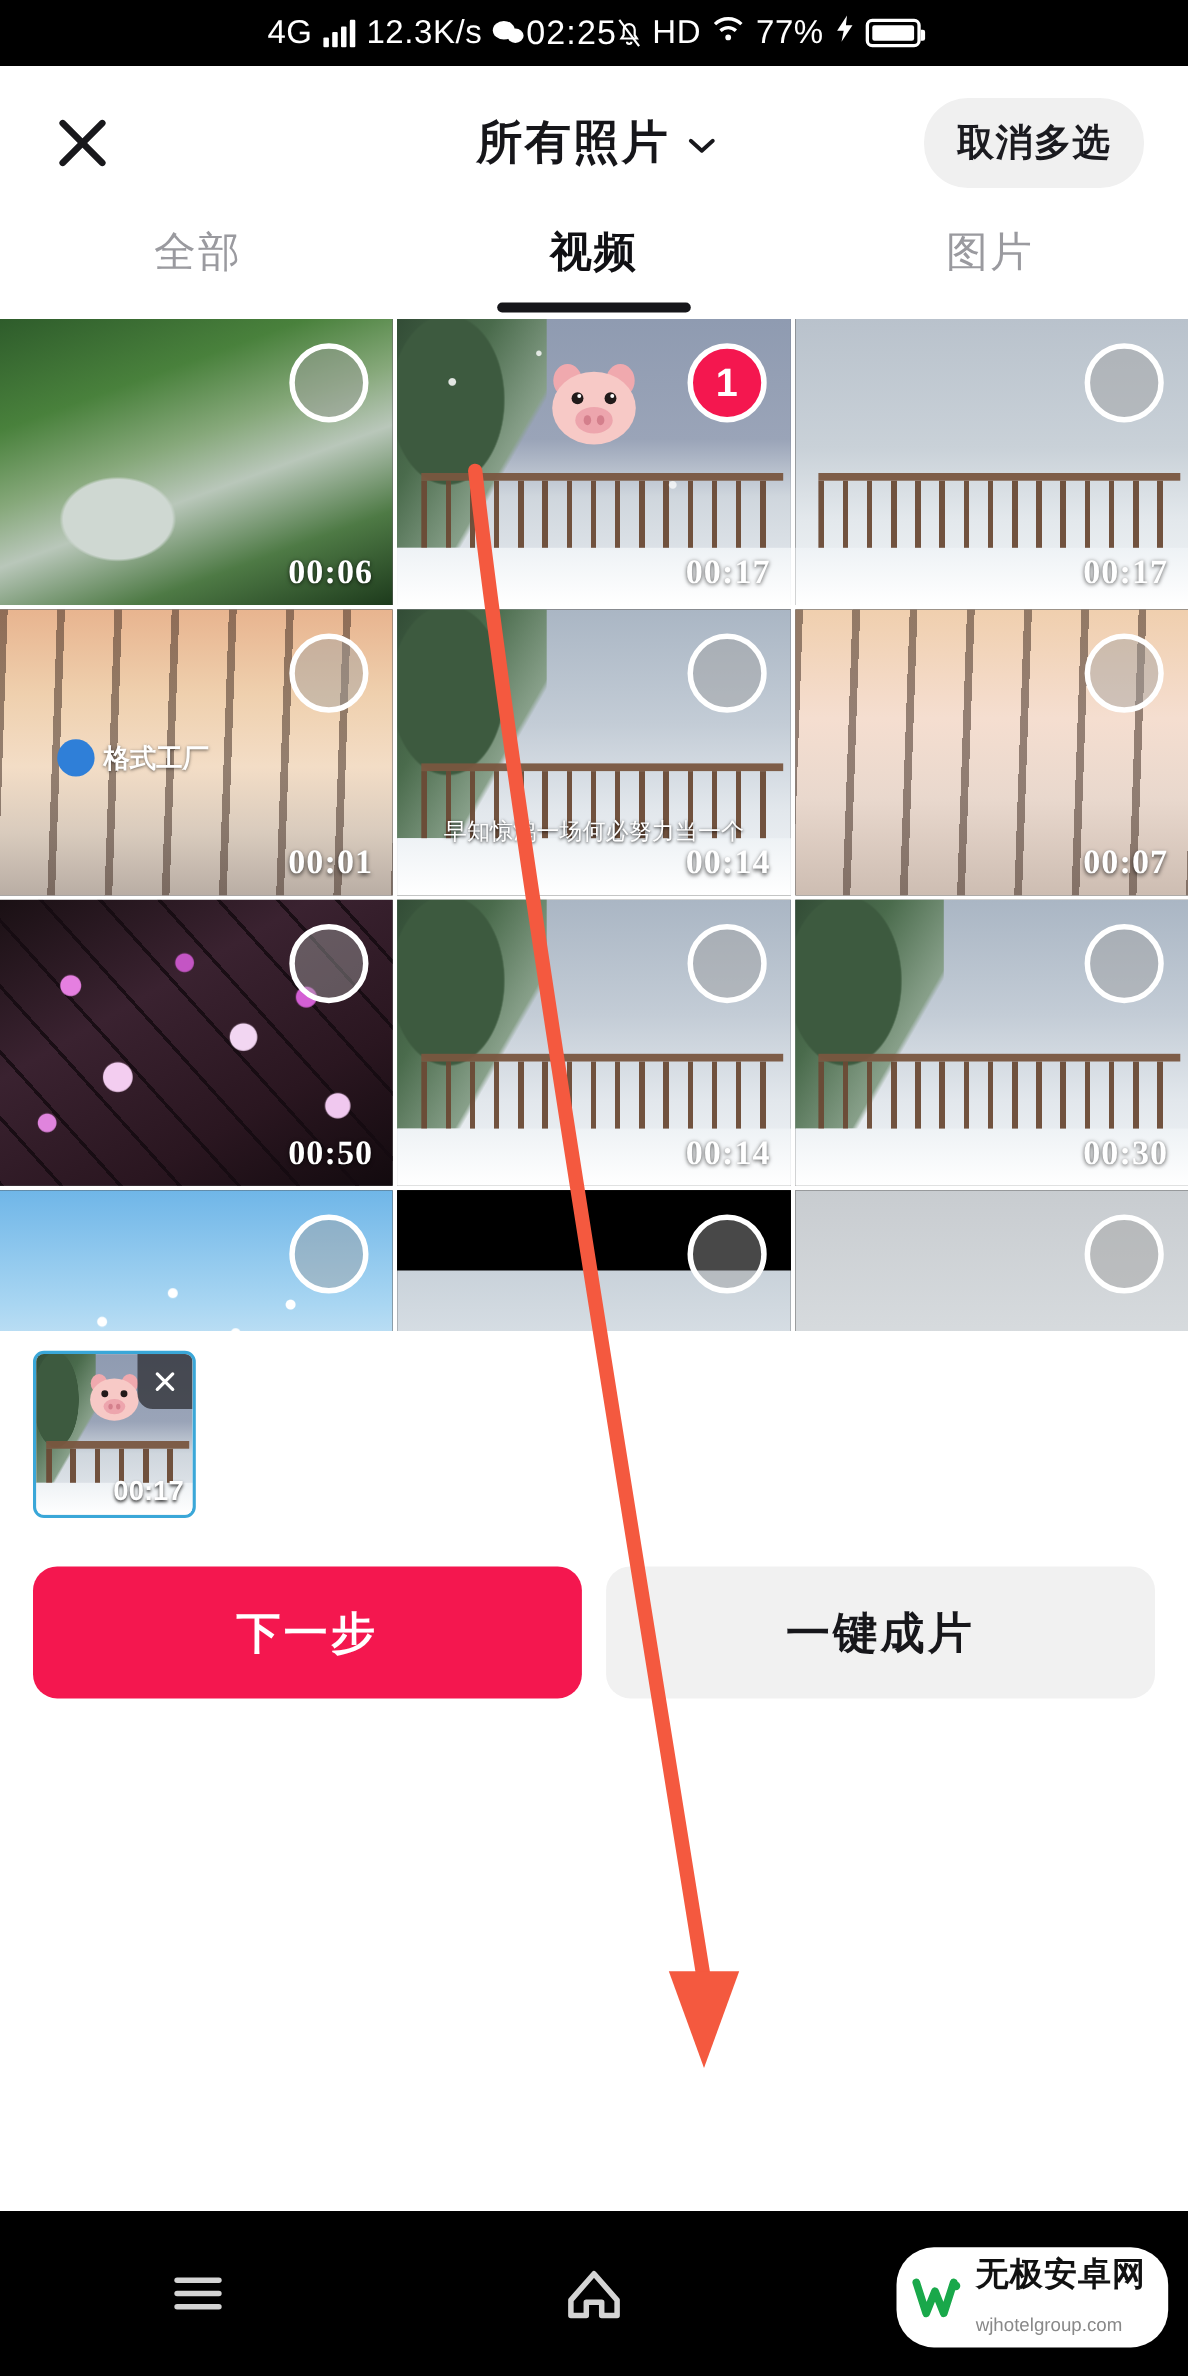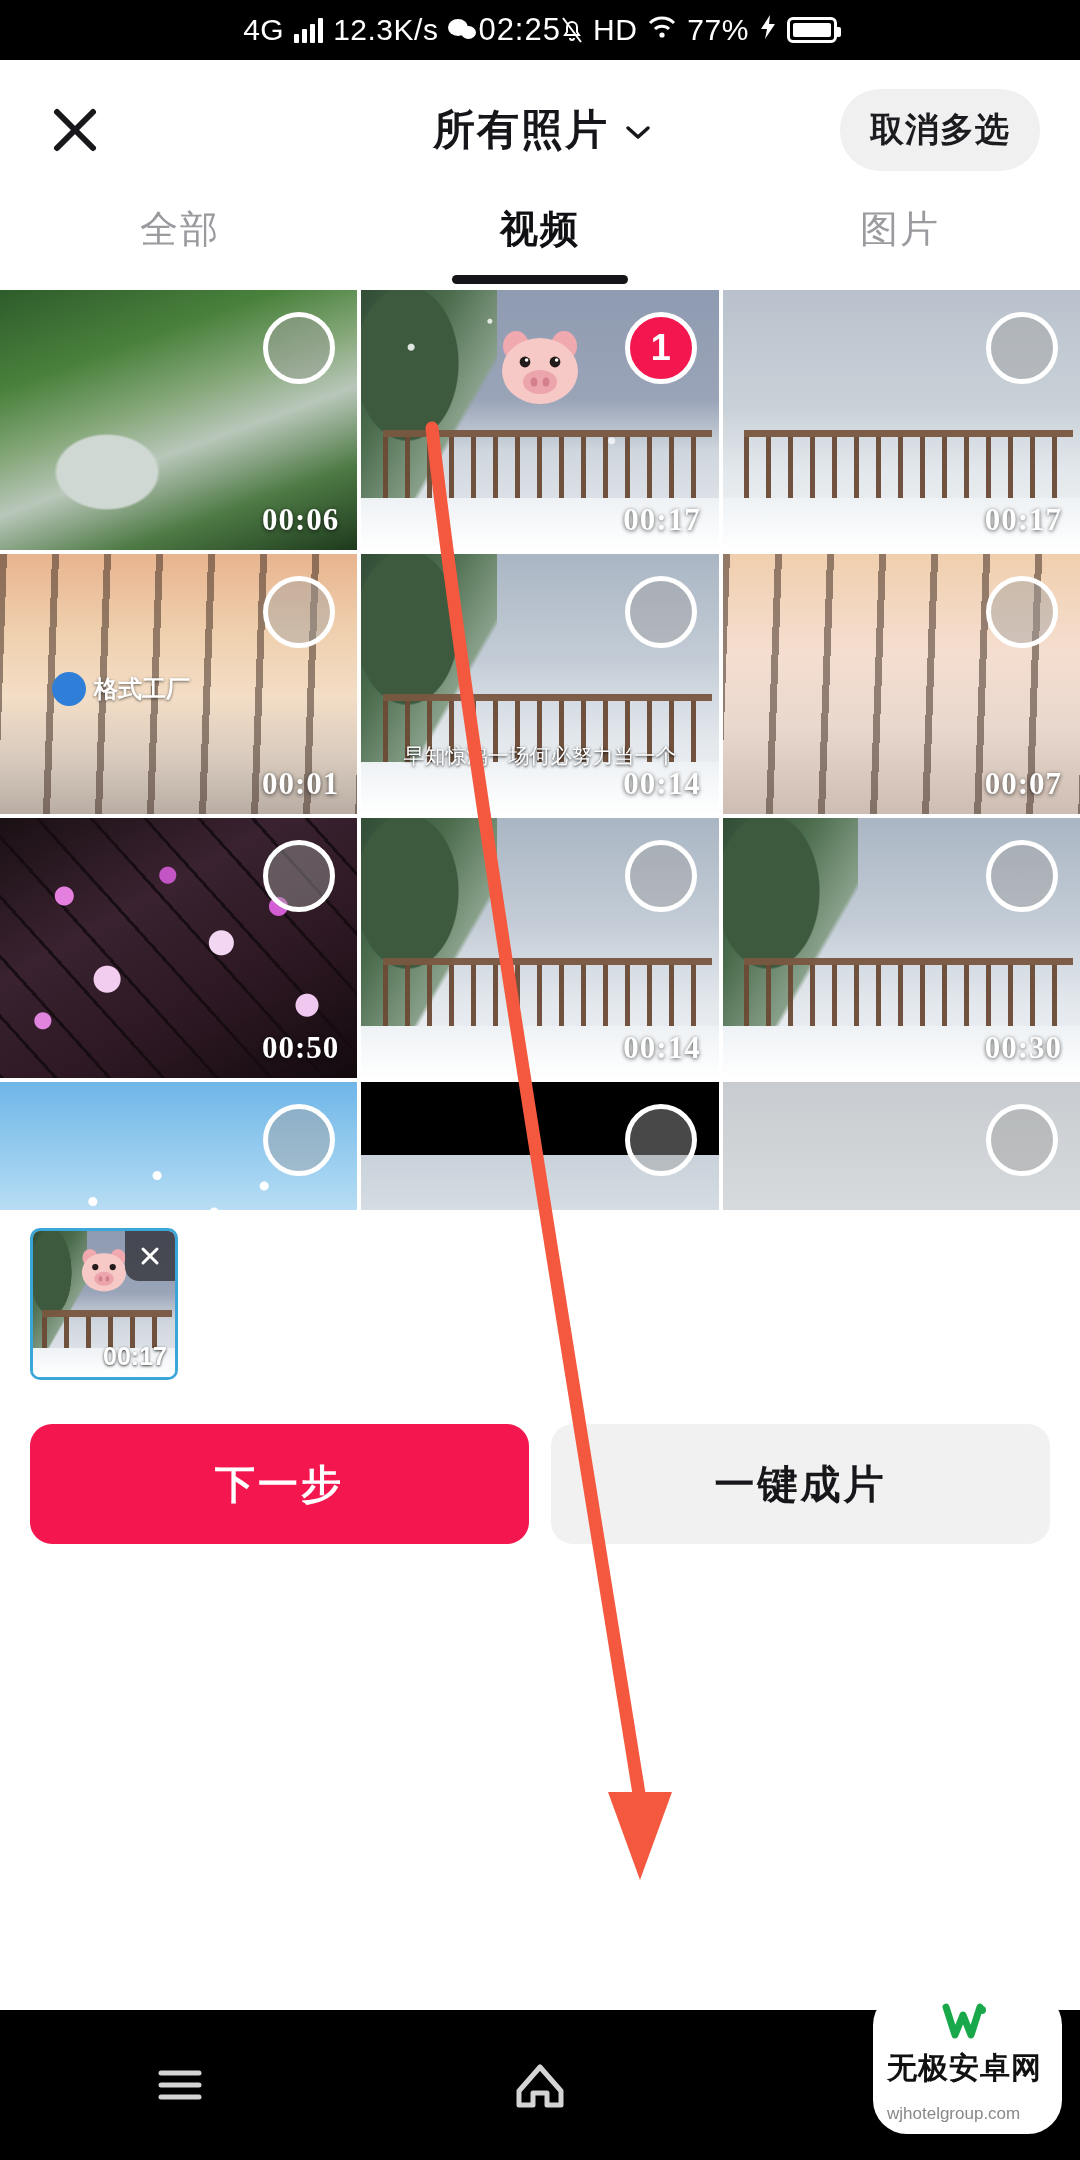--- a/index.html
+++ b/index.html
@@ -149,21 +149,21 @@
     background:#000; display:flex; align-items:center; justify-content:space-around;
   }
   .nav-ic{ width:74px;height:74px; display:flex;align-items:center;justify-content:center;}
 
   
   .arrow-layer{ position:absolute; inset:0; pointer-events:none; z-index:40; }
 
   
   .site-wm{
     position:absolute; right:18px; bottom:26px; display:flex; align-items:center; gap:12px;
-    background:#fff; border-radius:34px; padding:10px 20px 10px 14px; z-index:50;flex-direction:column;
+    background:#fff; border-radius:34px; padding:10px 20px 10px 14px; z-index:50;
   }
   .site-wm .logo{ width:46px;height:40px; }
   .site-wm .txt b{ display:block; font-size:30px; color:#111; letter-spacing:1px; line-height:1;}
   .site-wm .txt i{ display:block; font-size:17px; color:#888; font-style:normal; margin-top:21px;}
 
   
   .sc-waterfall{background:
      radial-gradient(ellipse at 30% 70%,#cfd8d2 0 14%,transparent 15%),
      linear-gradient(160deg,#2e5c2b 0%,#49813c 26%,#86a87a 44%,#b9c7ba 58%,#4e7a45 78%,#1d3a1c 100%);}
   .sc-snow-deck{background:linear-gradient(180deg,#8f9bb1 0%,#9aa4b8 42%,#cfd6dd 62%,#e9edf1 100%);}

